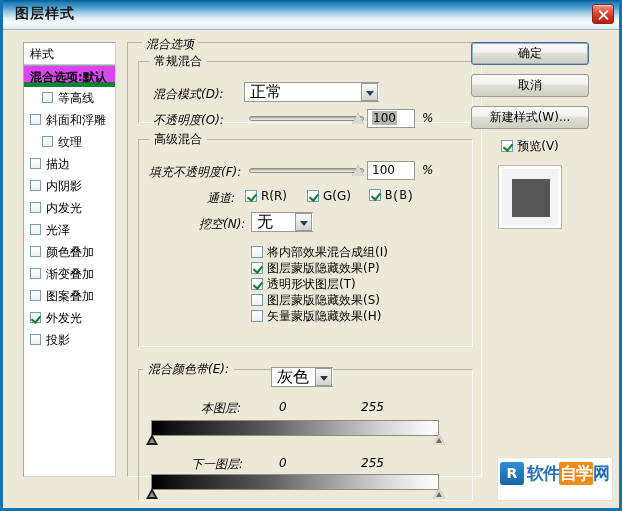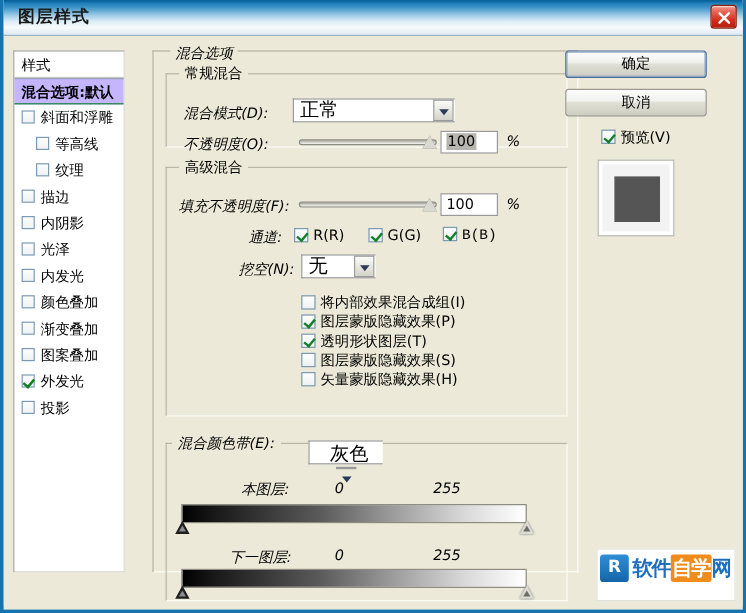--- a/index.html
+++ b/index.html
@@ -72,43 +72,43 @@
   #body {
     position: absolute;
     left: 0; top: 30px;
     width: 616px; height: 475px;
     background: #ece9d8;
   }
 
   
   #styles-panel {
     position: absolute;
-    left: 8px; top: 12px;
+    left: 20px; top: 12px;
     width: 93px; height: 435px;
     background: #fff;
     border: 1px solid #a6a6a6;
     border-right-color: #d8d8d0;
     border-bottom-color: #d8d8d0;
   }
   .style-row {
     position: relative;
     height: 22px;
     line-height: 22px;
     padding-left: 6px;
     white-space: nowrap;
     color: #000;
     font-size: 12px;
     cursor: default;
   }
   .style-row.header { border-bottom: 1px solid #c8c8c8; }
   .style-row.selected {
-    background: #c4b5fd;
+    background: #d946ef;
     font-weight: bold;
     border-top: 1px solid #9aa2b6;
-    border-bottom: 1px solid #15803d;
+    border-bottom: 5px solid #15803d;
   }
   .style-row.indent { padding-left: 18px; }
   .cb {
     display: inline-block;
     width: 11px; height: 11px;
     border: 1px solid #7b9bb5;
     background: linear-gradient(to bottom, #fdfdfd, #eef1f4);
     vertical-align: -1px;
     margin-right: 5px;
     position: relative;
@@ -398,27 +398,27 @@
     <div id="title-text">图层样式</div>
     <div id="close-btn"></div>
   </div>
 
   <div id="body">
 
     <div id="styles-panel">
       <div class="style-row header">样式</div>
       <div class="style-row selected">混合选项:默认</div>
       <div id="styles-items">
+          <div class="style-row indent"><span class="cb"></span><span>等高线</span></div>
           <div class="style-row"><span class="cb"></span><span>斜面和浮雕</span></div>
-          <div class="style-row indent"><span class="cb"></span><span>等高线</span></div>
           <div class="style-row indent"><span class="cb"></span><span>纹理</span></div>
           <div class="style-row"><span class="cb"></span><span>描边</span></div>
           <div class="style-row"><span class="cb"></span><span>内阴影</span></div>
+          <div class="style-row"><span class="cb"></span><span>内发光</span></div>
           <div class="style-row"><span class="cb"></span><span>光泽</span></div>
-          <div class="style-row"><span class="cb"></span><span>内发光</span></div>
           <div class="style-row"><span class="cb"></span><span>颜色叠加</span></div>
           <div class="style-row"><span class="cb"></span><span>渐变叠加</span></div>
           <div class="style-row"><span class="cb"></span><span>图案叠加</span></div>
           <div class="style-row"><span class="cb checked"></span><span>外发光</span></div>
           <div class="style-row"><span class="cb"></span><span>投影</span></div>
         </div>
     </div>
 
     <div id="center">
 
@@ -472,21 +472,21 @@
             <div class="icb" style="left: 112px; top: 128px;"><span class="box checked"></span><span>透明形状图层(T)</span></div>
             <div class="icb" style="left: 112px; top: 144px;"><span class="box"></span><span>图层蒙版隐藏效果(S)</span></div>
             <div class="icb" style="left: 112px; top: 160px;"><span class="box"></span><span>矢量蒙版隐藏效果(H)</span></div>
           </div>
       </fieldset>
 
       <fieldset class="grp" id="grp-colorband">
         <legend style="margin-left:4px;">
           <span class="lbl" style="position:static;">混合颜色带(E):</span>
         </legend>
-        <div class="combo" style="left:118px; top:-11px; width:62px; background:#fff;flex-direction:column;">
+        <div class="combo" style="left:132px; top:-11px; width:62px; background:#fff;">
           <span class="val">灰色</span>
           <span class="arrow"></span>
         </div>
 
         <div class="lbl" style="left:62px; top:22px;">本图层:</div>
         <div class="lbl" style="left:140px; top:22px;">0</div>
         <div class="lbl" style="left:222px; top:22px;">255</div>
         <div class="ramp" style="left:12px; top:42px; width:288px;">
           <div class="ramp-stop" style="left:-6px; top:13px;">
               <i class="glyph"></i>
@@ -506,20 +506,21 @@
           <div class="ramp-stop light" style="left:281px; top:13px;">
               <i class="glyph"></i>
             </div>
         </div>
       </fieldset>
     </div>
 
     <div id="right">
       <div class="btn default">确定</div>
       <div class="btn">取消</div>
+      <div class="btn">新建样式(W)...</div>
       <div id="preview-row">
         <span class="box checked"></span><span>预览(V)</span>
       </div>
       <div id="thumb-frame">
         <div id="thumb-swatch" style="background: rgb(85, 85, 85);"></div>
       </div>
     </div>
 
     <div id="watermark">
       <div id="wm-top">

